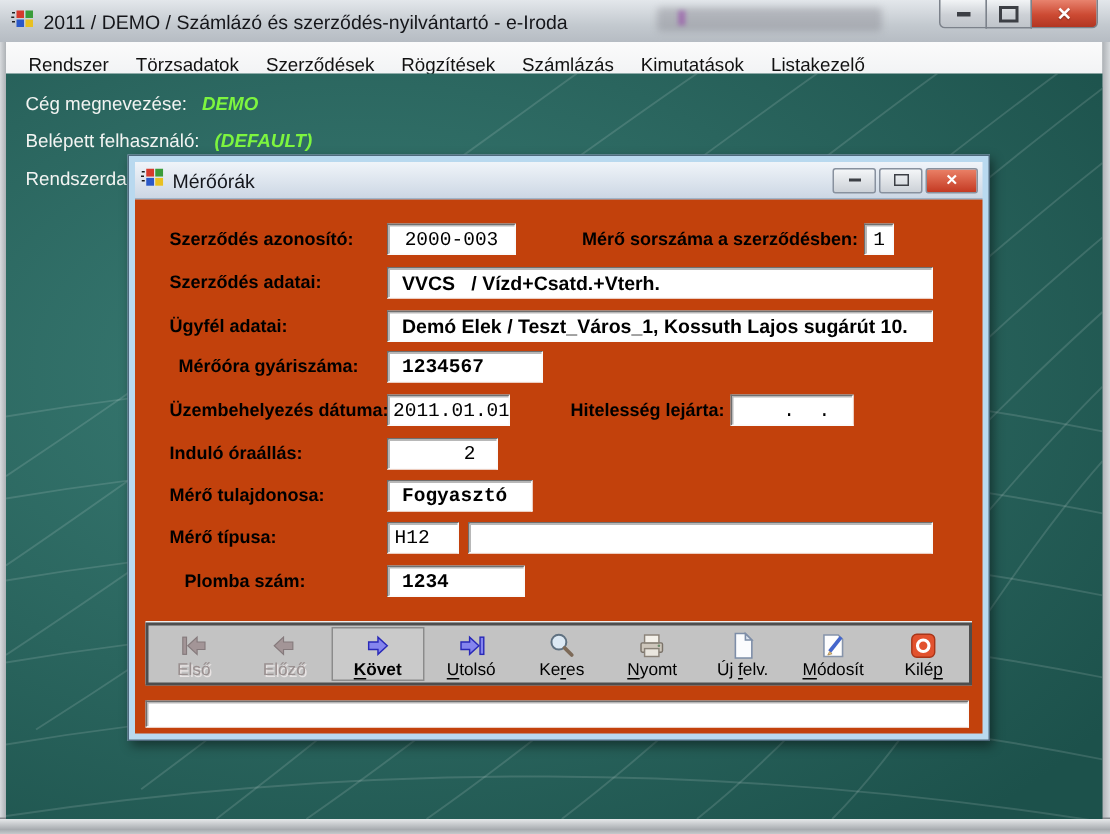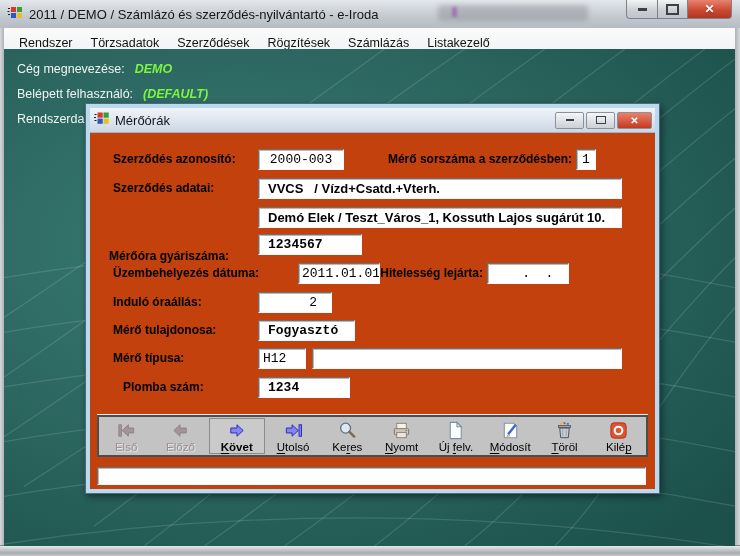--- a/index.html
+++ b/index.html
@@ -122,20 +122,21 @@
         </div>
     </div>
   </div>
 
   <div class="menubar">
     <span class="menu-item">Rendszer</span>
     <span class="menu-item">Törzsadatok</span>
     <span class="menu-item">Szerződések</span>
     <span class="menu-item">Rögzítések</span>
     <span class="menu-item">Számlázás</span>
+    <span class="menu-item">Kimutatások</span>
     <span class="menu-item">Listakezelő</span>
   </div>
 
   <div class="left-frame"></div>
   <div class="right-frame"></div>
   <div class="bottom-frame"></div>
 
   <div class="desktop">
     <svg class="mesh" viewBox="0 0 730 500" preserveAspectRatio="none">
       <path d="M730,10 C560,140 360,330 140,500"></path>
@@ -198,27 +199,28 @@
         <div class="dlg-client">
 
           <span class="flabel" style="left:23px;top:16px;">Szerződés azonosító:</span>
           <div class="field mono center" style="left:168px;top:16px;width:86px;">2000-003</div>
           <span class="flabel" style="left:288px;top:16px;width:194px;text-align:right;">Mérő sorszáma a szerződésben:</span>
           <div class="field mono center" style="left:486px;top:16px;width:20px;">1</div>
 
           <span class="flabel" style="left:23px;top:45px;">Szerződés adatai:</span>
           <div class="field sans pl" style="left:168px;top:45px;width:364px;">VVCS   / Vízd+Csatd.+Vterh.</div>
 
+          <span class="flabel" style="left:23px;top:74px;">Ügyfél adatai:</span>
           <div class="field sans pl" style="left:168px;top:74px;width:364px;">Demó Elek / Teszt_Város_1, Kossuth Lajos sugárút 10.</div>
 
-          <span class="flabel" style="left:19px;top:101px;margin-top:12px;">Mérőóra gyáriszáma:</span>
+          <span class="flabel" style="left:29px;top:101px;">Mérőóra gyáriszáma:</span>
           <div class="field mono pl" style="left:168px;top:101px;width:104px;">1234567</div>
 
           <span class="flabel" style="left:23px;top:130px;">Üzembehelyezés dátuma:</span>
-          <div class="field mono" style="left:168px;top:130px;width:82px;padding-left:3px;margin-left:40px;">2011.01.01</div>
+          <div class="field mono" style="left:168px;top:130px;width:82px;padding-left:3px;">2011.01.01</div>
           <span class="flabel" style="left:278px;top:130px;width:115px;text-align:right;">Hitelesség lejárta:</span>
           <div class="field mono" style="left:397px;top:130px;width:82px;padding-left:3px;">    .  .  </div>
 
           <span class="flabel" style="left:23px;top:159px;">Induló óraállás:</span>
           <div class="field mono" style="left:168px;top:159px;width:74px;text-align:right;padding-right:14px;">2</div>
 
           <span class="flabel" style="left:23px;top:187px;">Mérő tulajdonosa:</span>
           <div class="field mono pl" style="left:168px;top:187px;width:97px;">Fogyasztó</div>
 
           <span class="flabel" style="left:23px;top:215px;">Mérő típusa:</span>
@@ -292,32 +294,20 @@
 
             <div class="tbtn">
               <svg viewBox="0 0 22 22">
                 <path d="M4.5,3.5 h10 l3,3 v12 h-13 z" fill="#fdfdfd" stroke="#8694aa" stroke-width="1.1"></path>
                 <line x1="8.5" y1="15" x2="16.5" y2="5" stroke="#4466cc" stroke-width="2.6"></line>
                 <polygon points="8.5,15 7.2,17.5 10.2,16.6" fill="#e8c080" stroke="#a08040" stroke-width="0.5"></polygon>
               </svg>
               <span class="lbl"><span></span><u>M</u><span>ódosít</span></span>
             </div>
 
-            <div class="tbtn">
-              <svg viewBox="0 0 22 22">
-                <rect x="6.5" y="2.8" width="2" height="2" fill="#e8b820"></rect>
-                <rect x="10" y="2.3" width="2" height="2" fill="#d04030"></rect>
-                <rect x="13.5" y="3" width="2" height="2" fill="#3a70d0"></rect>
-                <rect x="4.8" y="5.8" width="12.4" height="2.2" fill="#9aa2ac" stroke="#4a4f56" stroke-width="0.8"></rect>
-                <path d="M6,8.5 h10 l-1,10 h-8 z" fill="#c7cdd6" stroke="#4a4f56" stroke-width="1"></path>
-                <line x1="9.2" y1="10" x2="9.2" y2="17" stroke="#9aa2ac"></line>
-                <line x1="12.8" y1="10" x2="12.8" y2="17" stroke="#9aa2ac"></line>
-              </svg>
-              <span class="lbl"><span></span><u>T</u><span>öröl</span></span>
-            </div>
 
             <div class="tbtn">
               <svg viewBox="0 0 22 22">
                 <rect x="3" y="3" width="16" height="16" rx="3.5" fill="#e2522e" stroke="#a83518"></rect>
                 <circle cx="11" cy="11" r="4" fill="none" stroke="#ffffff" stroke-width="2.2"></circle>
               </svg>
               <span class="lbl"><span>Kilé</span><u>p</u><span></span></span>
             </div>
 
           </div>

